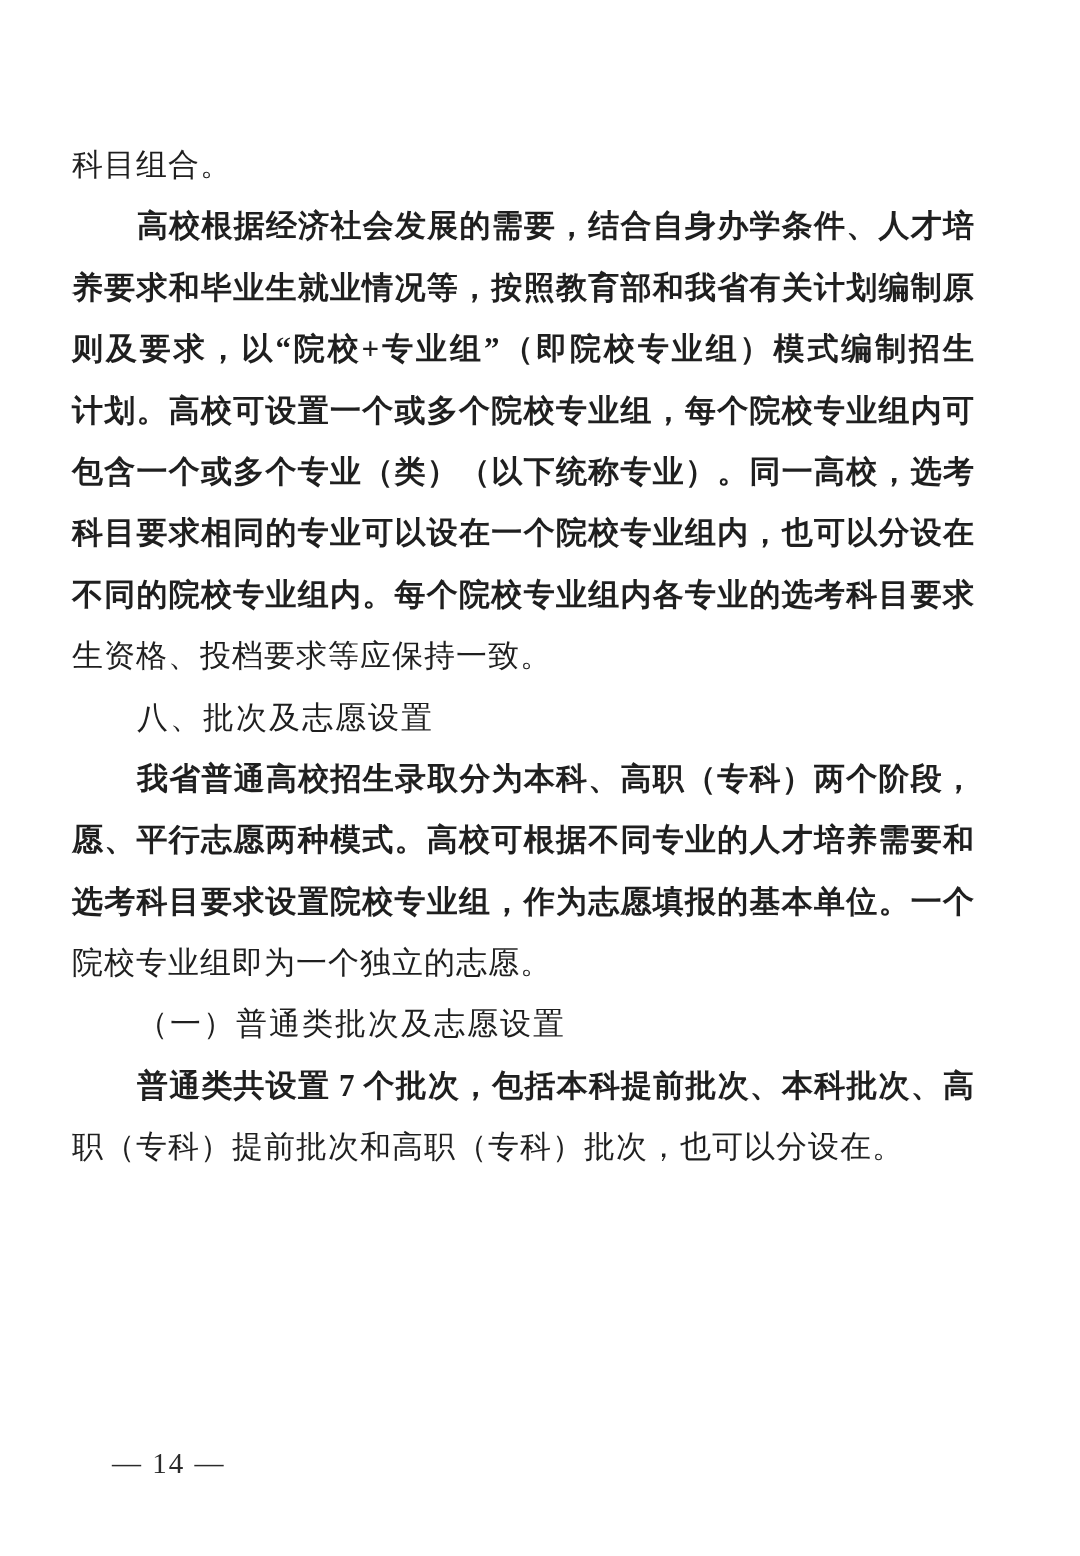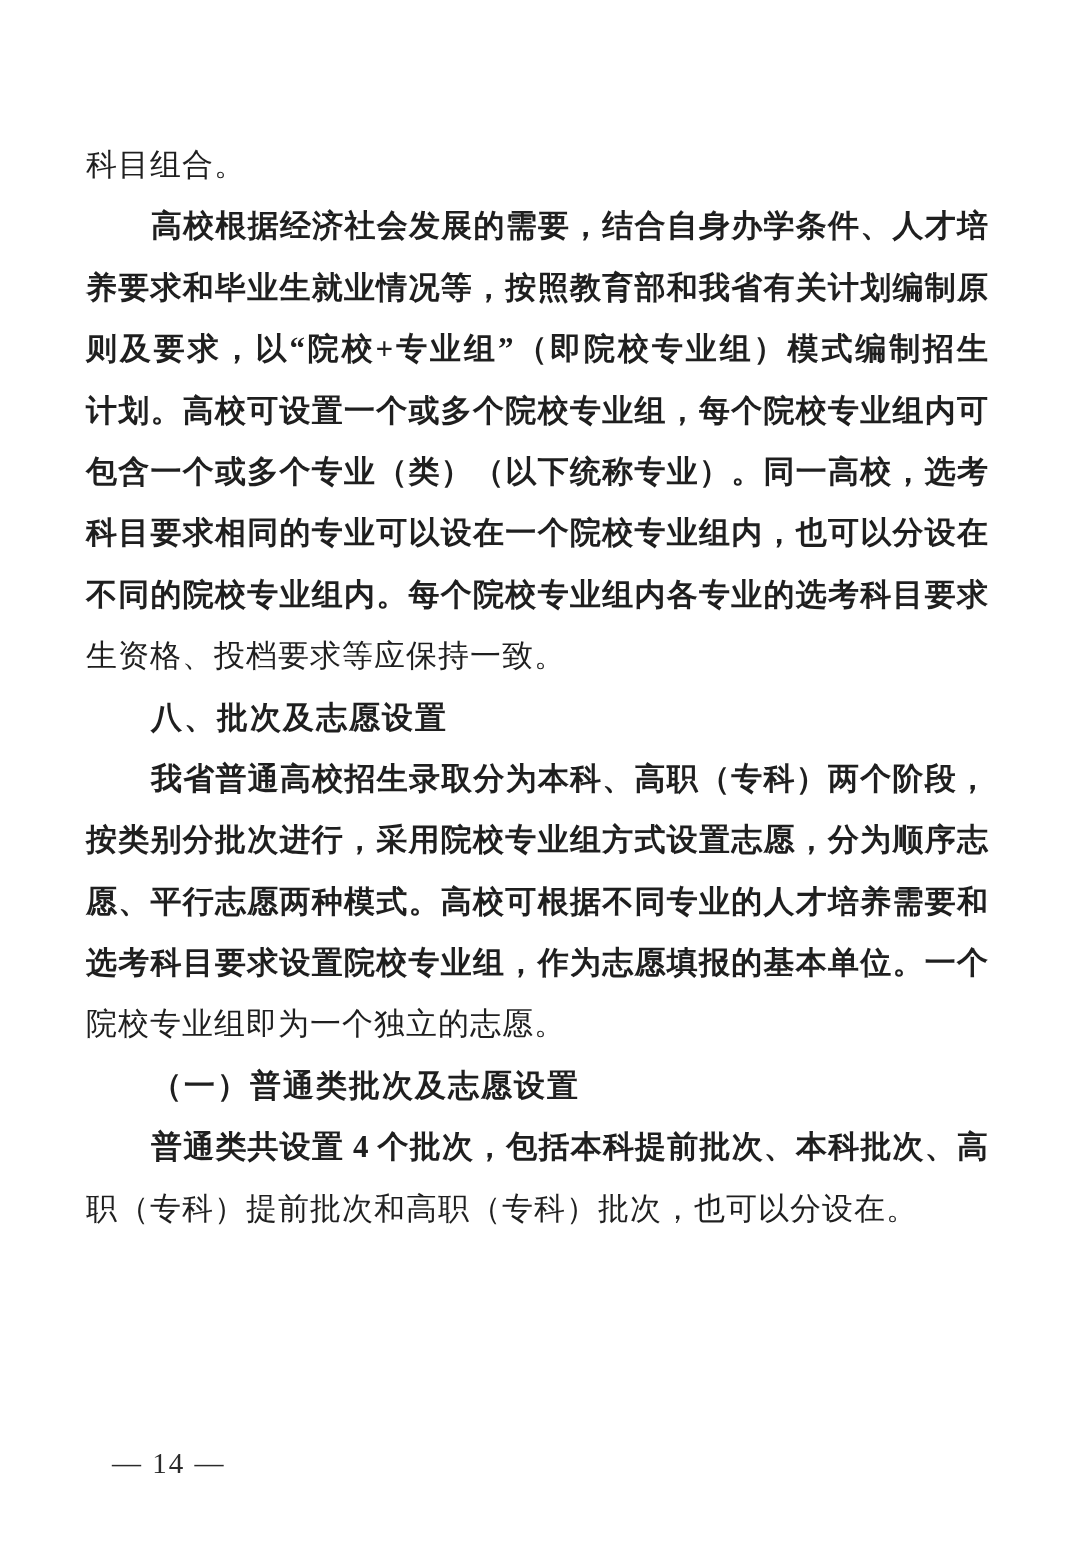--- a/index.html
+++ b/index.html
@@ -10,21 +10,21 @@
     position: relative;
     width: 1080px;
     height: 1556px;
     background: #ffffff;
     color: #1f1f1f;
     font-family: "Liberation Serif", serif;
     overflow: hidden;
   }
   .page-body {
     position: absolute;
-    left: 86px;
+    left: 72px;
     top: 134px;
     width: 902px;
   }
   .line {
     font-size: 31px;
     line-height: 61.4px;
     height: 61.4px;
     white-space: nowrap;
     letter-spacing: 1px;
   }
@@ -36,26 +36,26 @@
     letter-spacing: 0;
     font-weight: bold;
   }
   
   .ind {
     text-indent: 65px;
   }
   
   .h1 {
     font-family: "Liberation Sans", sans-serif;
-    font-weight: 700;
+    font-weight: 400;
     letter-spacing: 2px;
   }
   
   .h2 {
-    font-weight: 700;
+    font-weight: 400;
     letter-spacing: 2px;
   }
   .footer {
     position: absolute;
     left: 112px;
     top: 1428px;
     font-size: 29px;
     line-height: 44px;
     letter-spacing: 2px;
     color: #2a2a2a;
@@ -70,22 +70,21 @@
   <div class="line j ind">高校根据经济社会发展的需要，结合自身办学条件、人才培</div>
   <div class="line j">养要求和毕业生就业情况等，按照教育部和我省有关计划编制原</div>
   <div class="line j">则及要求，以“院校+专业组”（即院校专业组）模式编制招生</div>
   <div class="line j">计划。高校可设置一个或多个院校专业组，每个院校专业组内可</div>
   <div class="line j">包含一个或多个专业（类）（以下统称专业）。同一高校，选考</div>
   <div class="line j">科目要求相同的专业可以设在一个院校专业组内，也可以分设在</div>
   <div class="line j">不同的院校专业组内。每个院校专业组内各专业的选考科目要求</div>
   <div class="line">生资格、投档要求等应保持一致。</div>
   <div class="line h1 ind">八、批次及志愿设置</div>
   <div class="line j ind">我省普通高校招生录取分为本科、高职（专科）两个阶段，</div>
-  <div class="line j">按类别分批次进行，采用院校专业组方式设置志愿，分为顺序志</div>
   <div class="line j">愿、平行志愿两种模式。高校可根据不同专业的人才培养需要和</div>
   <div class="line j">选考科目要求设置院校专业组，作为志愿填报的基本单位。一个</div>
   <div class="line">院校专业组即为一个独立的志愿。</div>
   <div class="line h2 ind">（一）普通类批次及志愿设置</div>
-  <div class="line j ind">普通类共设置 4 个批次，包括本科提前批次、本科批次、高</div>
+  <div class="line j ind">普通类共设置 7 个批次，包括本科提前批次、本科批次、高</div>
   <div class="line">职（专科）提前批次和高职（专科）批次，也可以分设在。</div>
 </div>
 
 <div class="footer">— 14 —</div>
 
 </body></html>

